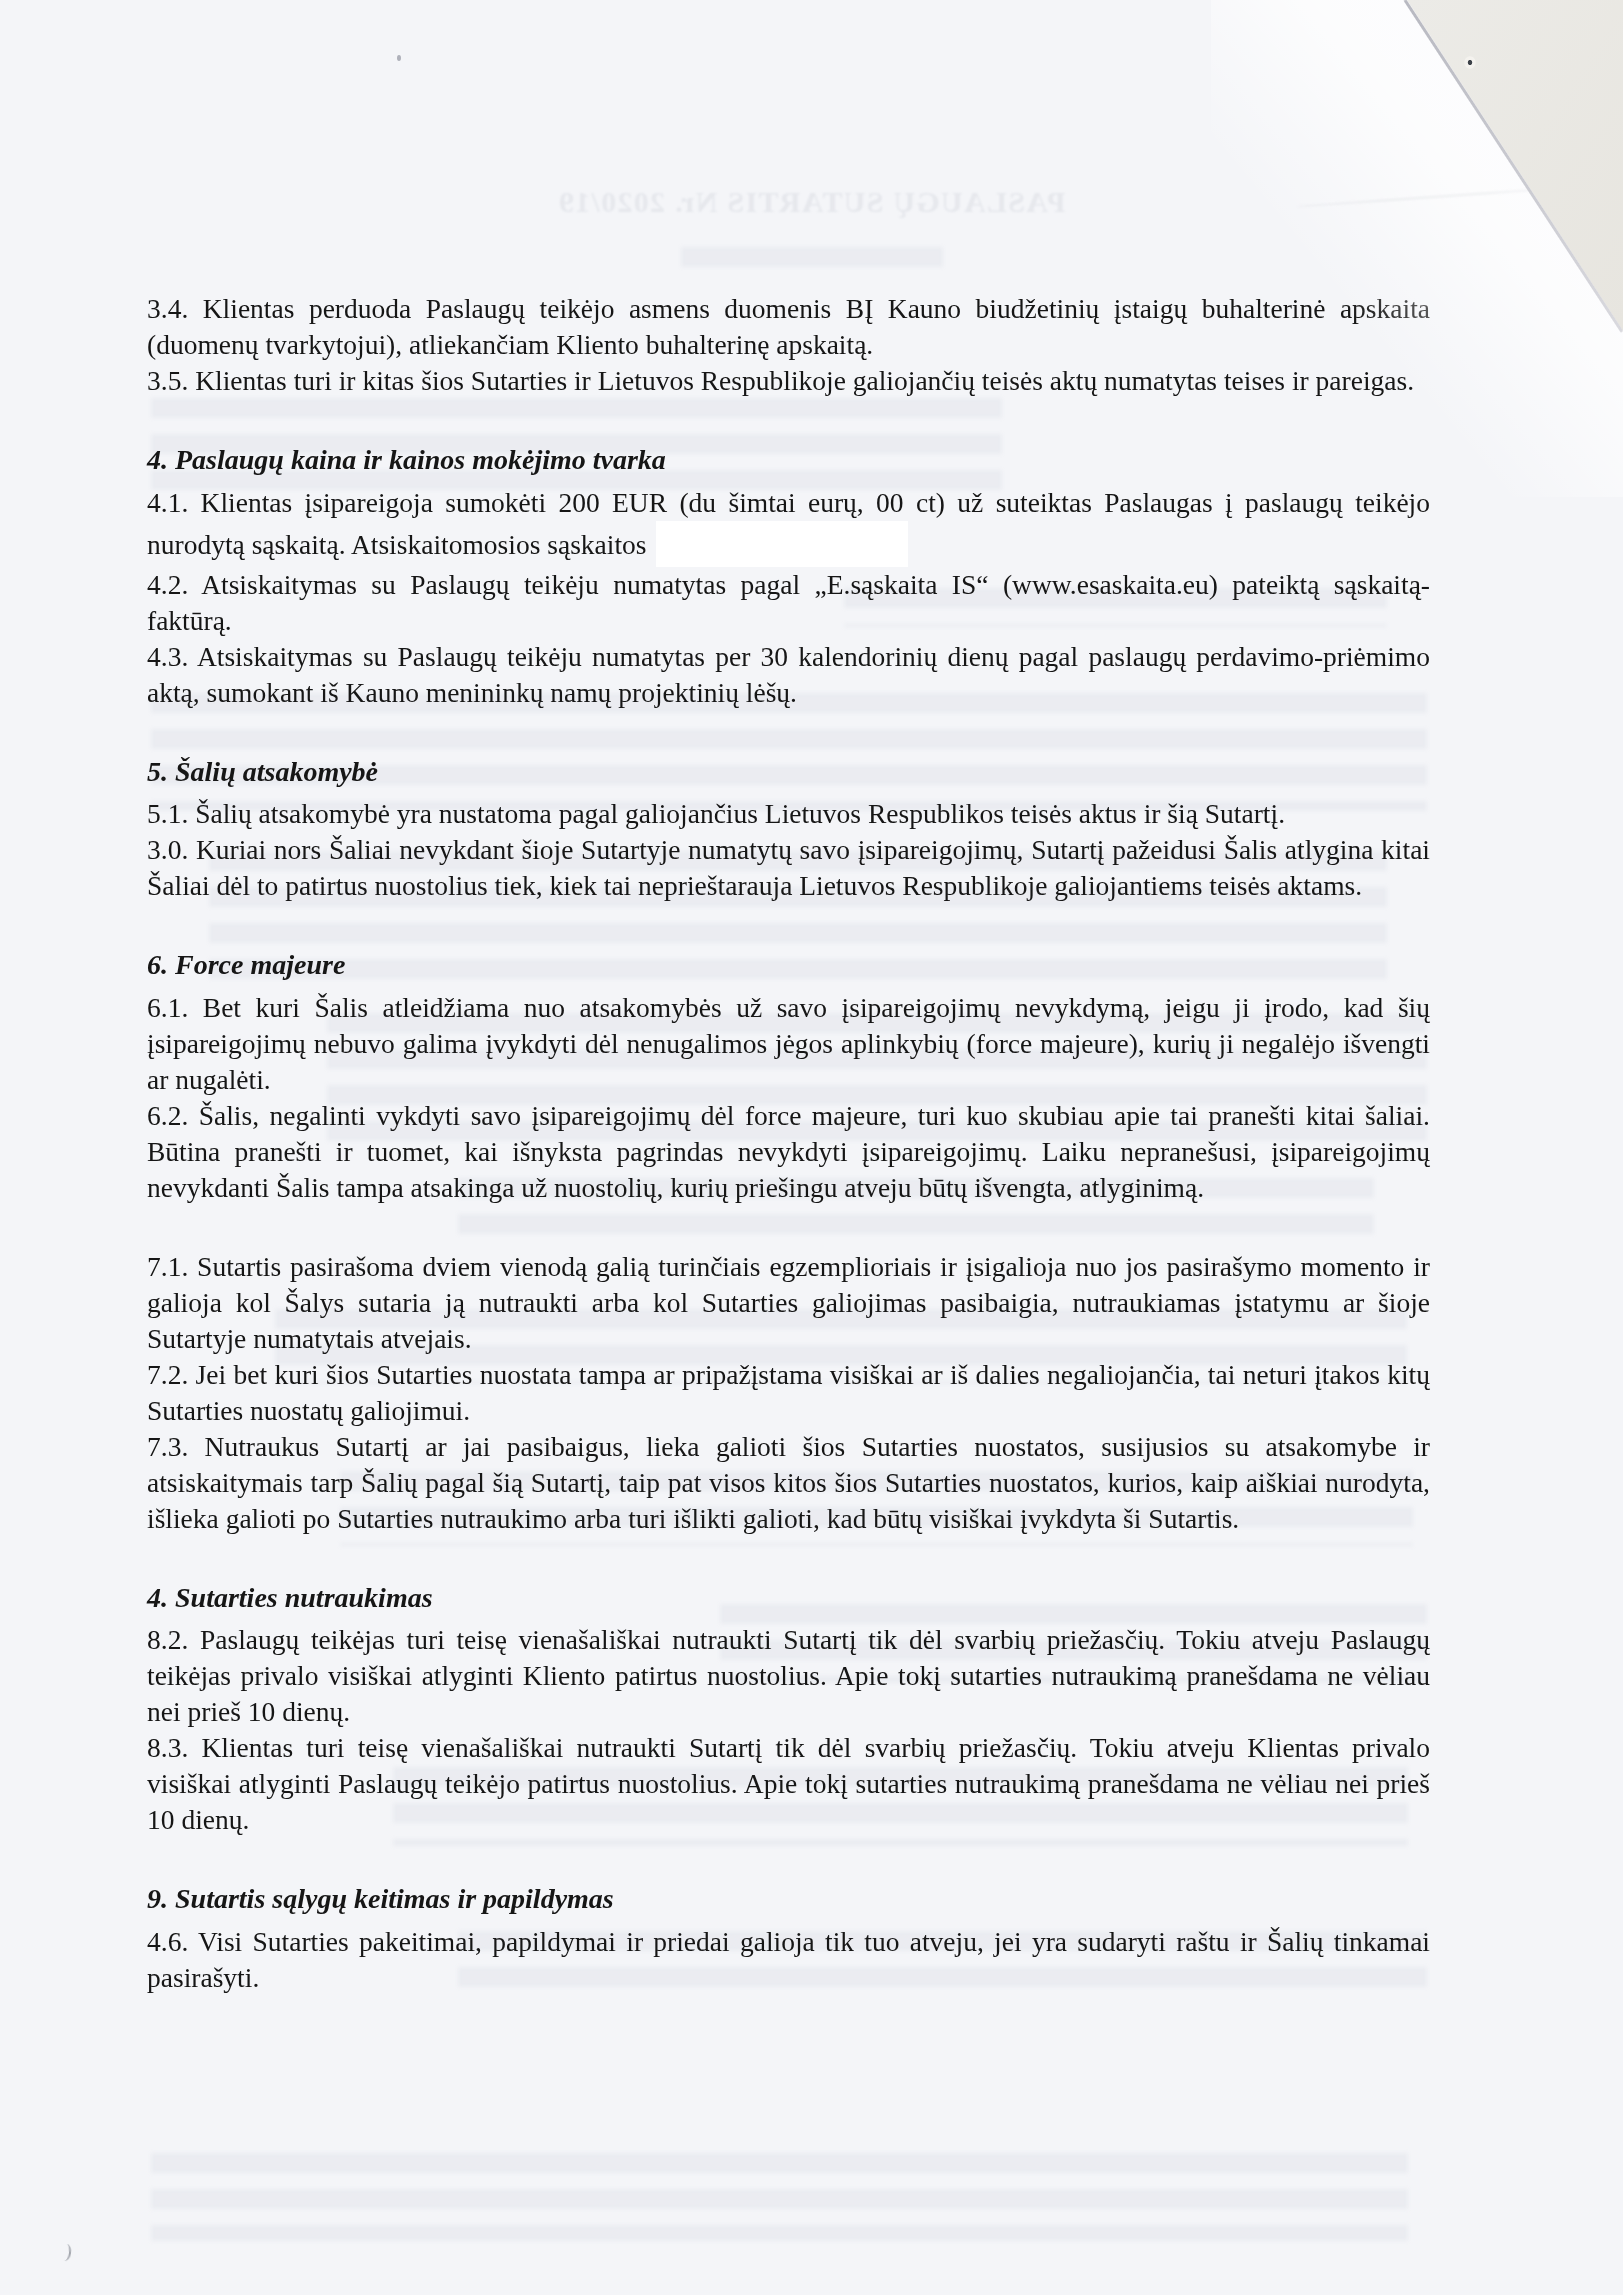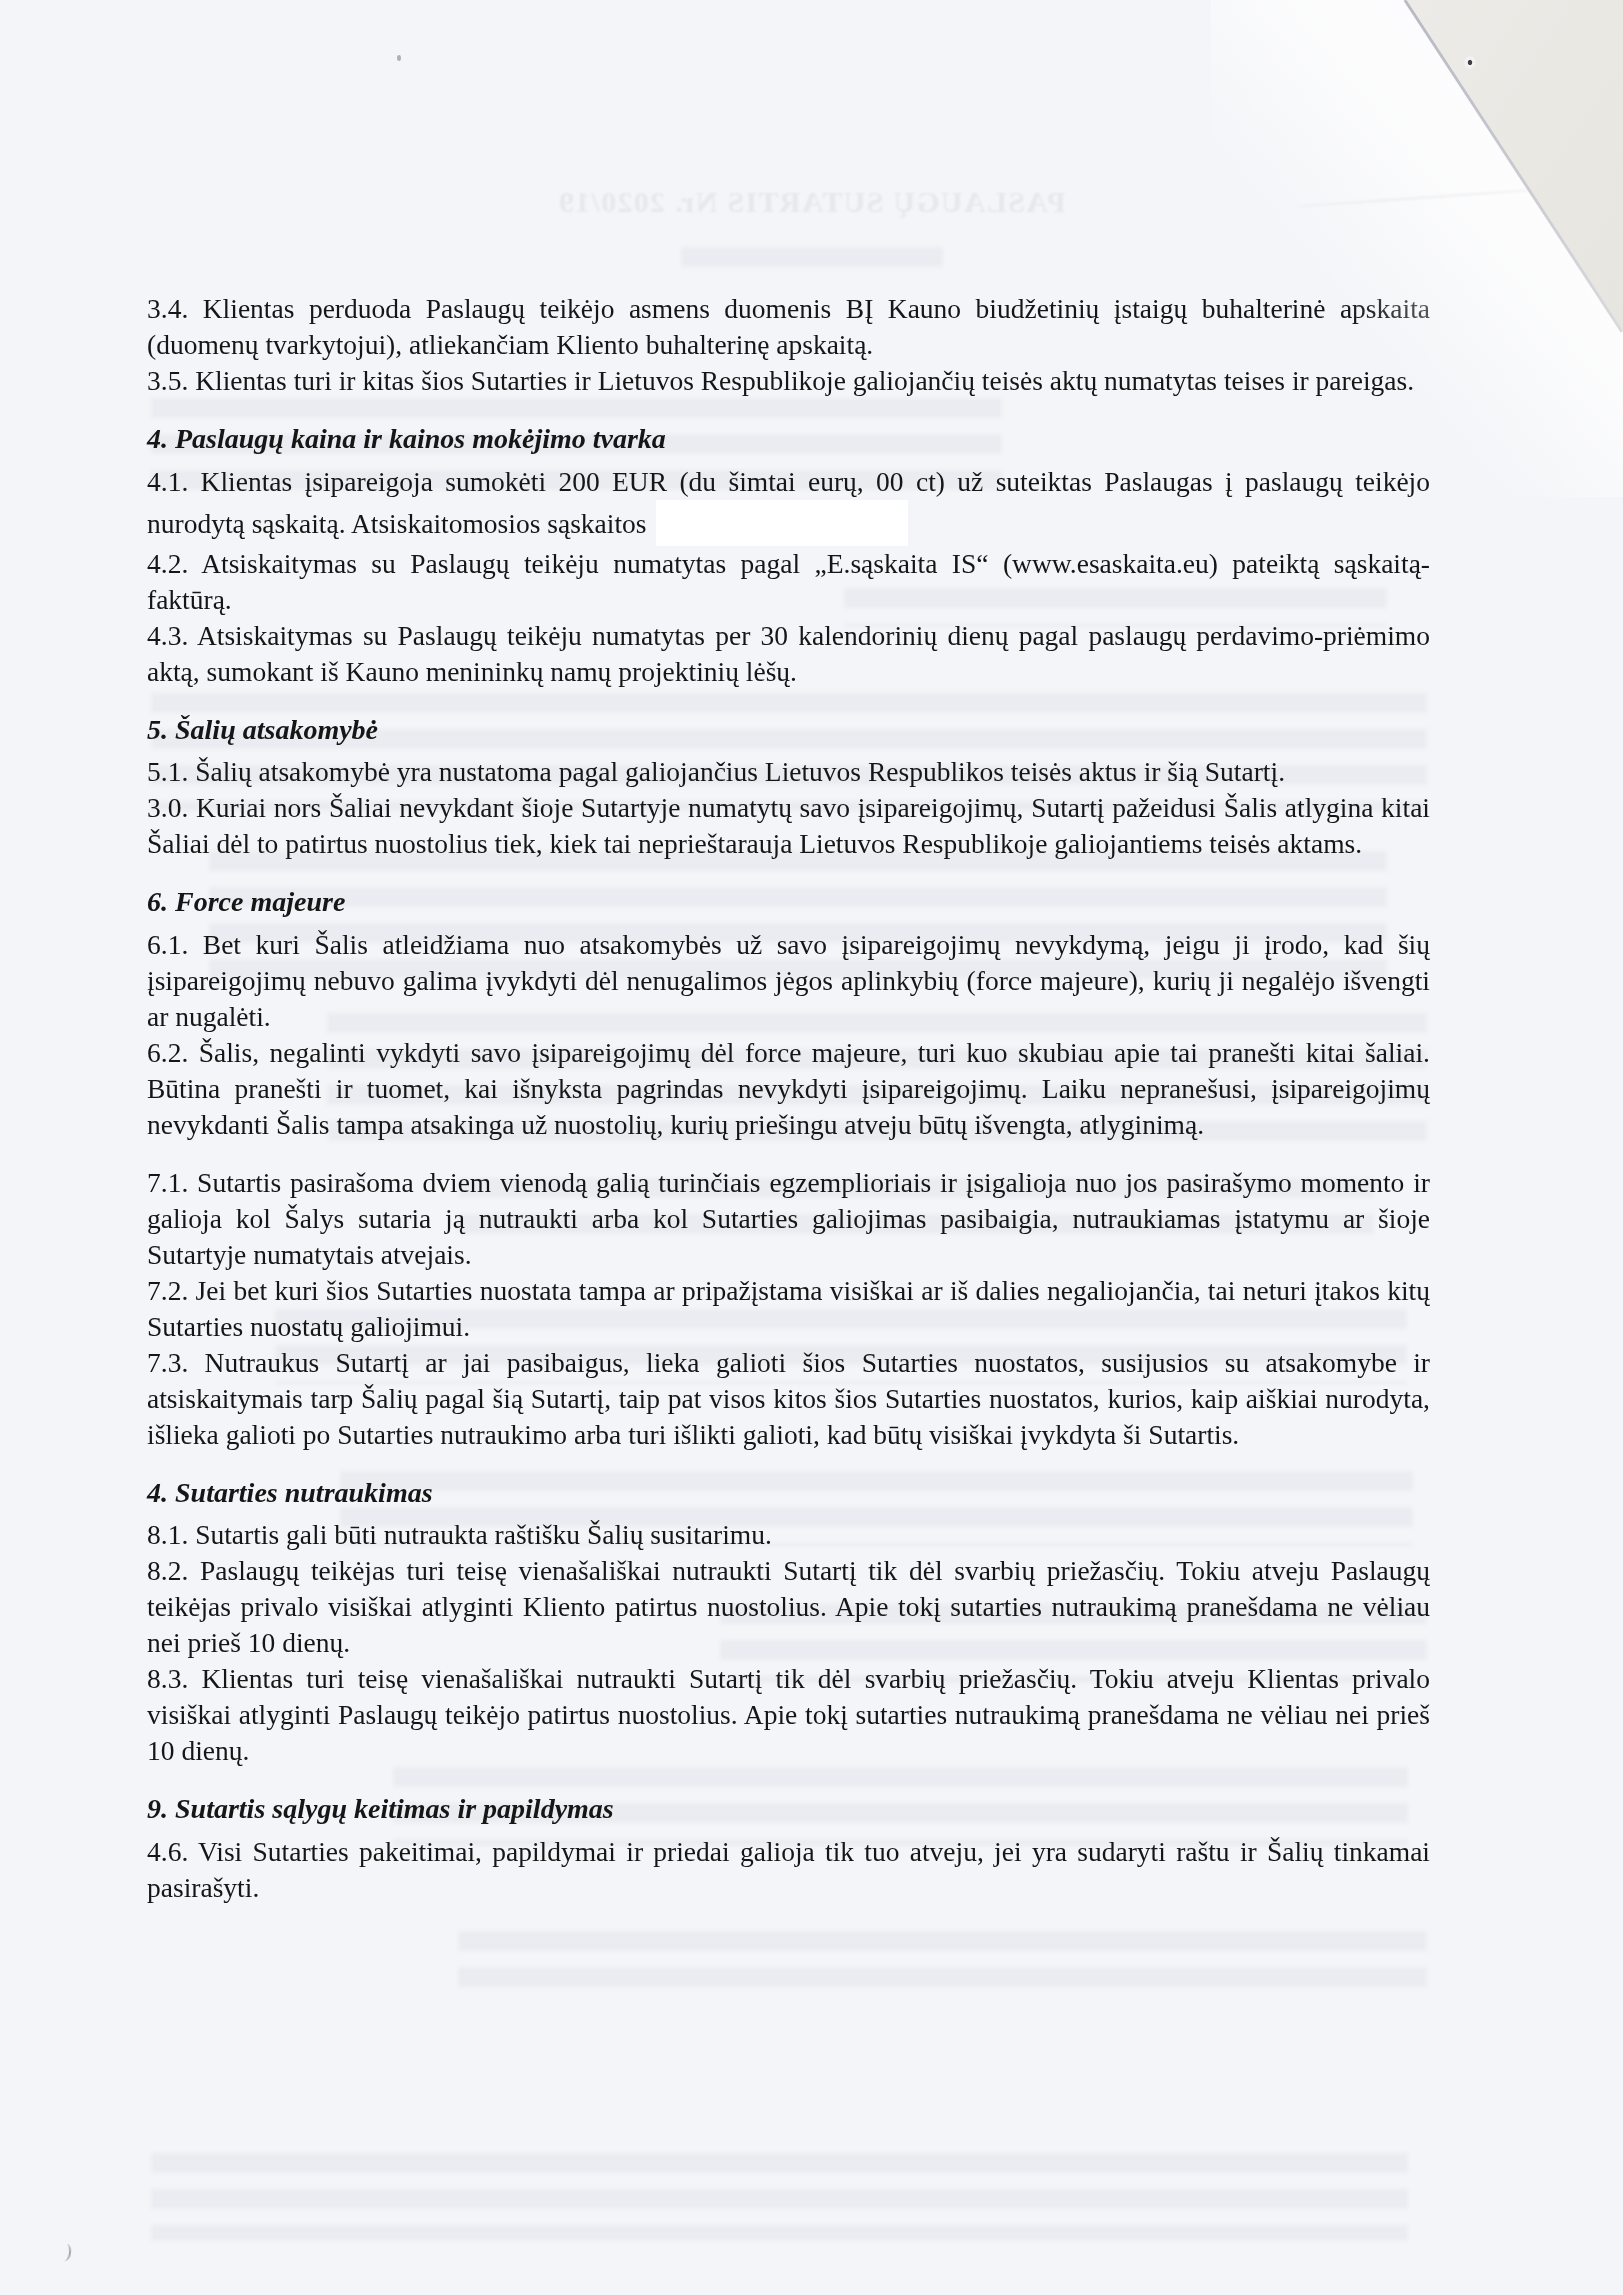--- a/index.html
+++ b/index.html
@@ -34,21 +34,21 @@
   }
   
   .content{
     position:absolute;z-index:2;
     left:147px;top:291px;width:1283px;
     font-size:27.5px;line-height:36px;color:#161616;
     text-align:justify;
   }
   .content p{margin:0;}
   .section{margin-top:0;}
-  .section + .section{margin-top:22px;}
+  .section + .section{margin-top:43px;}
   h2.sec-heading{
     margin:0 0 6.5px 0;
     font-size:28px;line-height:36px;
     font-weight:bold;font-style:italic;
     text-align:left;
   }
   .italic{}
   .redaction{
     display:inline-block;
     width:252px;height:46px;
@@ -160,21 +160,20 @@
     </div>
 
     <div class="section">
       <p>7.1. Sutartis pasirašoma dviem vienodą galią turinčiais egzemplioriais ir įsigalioja nuo jos pasirašymo momento ir galioja kol Šalys sutaria ją nutraukti arba kol Sutarties galiojimas pasibaigia, nutraukiamas įstatymu ar šioje Sutartyje numatytais atvejais.</p>
       <p>7.2. Jei bet kuri šios Sutarties nuostata tampa ar pripažįstama visiškai ar iš dalies negaliojančia, tai neturi įtakos kitų Sutarties nuostatų galiojimui.</p>
       <p>7.3. Nutraukus Sutartį ar jai pasibaigus, lieka galioti šios Sutarties nuostatos, susijusios su atsakomybe ir atsiskaitymais tarp Šalių pagal šią Sutartį, taip pat visos kitos šios Sutarties nuostatos, kurios, kaip aiškiai nurodyta, išlieka galioti po Sutarties nutraukimo arba turi išlikti galioti, kad būtų visiškai įvykdyta ši Sutartis.</p>
     </div>
 
     <div class="section">
       <h2 class="sec-heading">4. Sutarties nutraukimas</h2>
-      <p>8.1. Sutartis gali būti nutraukta raštišku Šalių susitarimu.</p>
       <p>8.2. Paslaugų teikėjas turi teisę vienašališkai nutraukti Sutartį tik dėl svarbių priežasčių. Tokiu atveju Paslaugų teikėjas privalo visiškai atlyginti Kliento patirtus nuostolius. Apie tokį sutarties nutraukimą pranešdama ne vėliau nei prieš 10 dienų.</p>
       <p>8.3. Klientas turi teisę vienašališkai nutraukti Sutartį tik dėl svarbių priežasčių. Tokiu atveju Klientas privalo visiškai atlyginti Paslaugų teikėjo patirtus nuostolius. Apie tokį sutarties nutraukimą pranešdama ne vėliau nei prieš 10 dienų.</p>
     </div>
 
     <div class="section">
       <h2 class="sec-heading">9. Sutartis sąlygų keitimas ir papildymas</h2>
       <p>4.6. Visi Sutarties pakeitimai, papildymai ir priedai galioja tik tuo atveju, jei yra sudaryti raštu ir Šalių tinkamai pasirašyti.</p>
     </div>
 
   </div>

